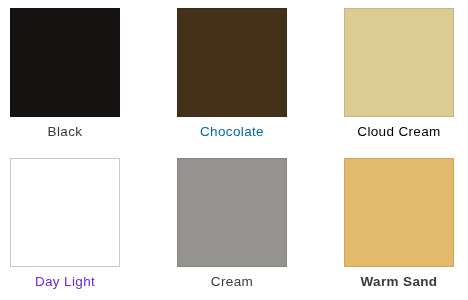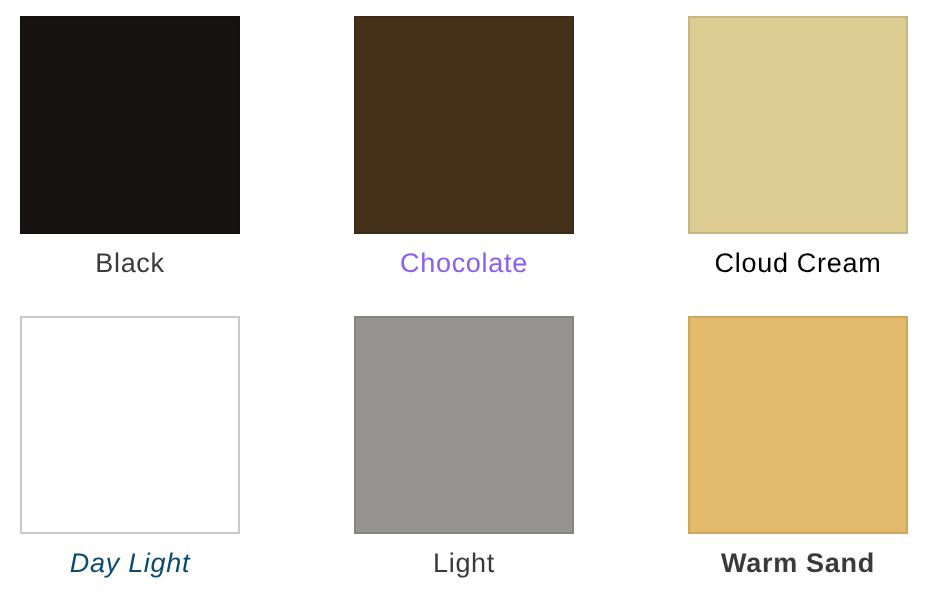--- a/index.html
+++ b/index.html
@@ -63,31 +63,31 @@
 </head>
 <body style="background-color: rgb(255, 255, 255);">
 
 <div id="swatch-grid">
     <div class="swatch-cell">
       <div class="swatch-chip" title="Black" style="background-color: rgb(22, 18, 18);"></div>
       <div class="swatch-label" style="color: rgb(59, 58, 57);">Black</div>
     </div>
     <div class="swatch-cell">
       <div class="swatch-chip" title="Chocolate" style="background-color: rgb(69, 48, 25);"></div>
-      <div class="swatch-label" style="color: #8b5cf6;">Chocolate</div>
+      <div class="swatch-label" style="color: #0369a1;">Chocolate</div>
     </div>
     <div class="swatch-cell">
       <div class="swatch-chip" title="Cloud Cream" style="background-color: rgb(220, 204, 146);"></div>
       <div class="swatch-label" style="color: #000000;">Cloud Cream</div>
     </div>
     <div class="swatch-cell">
       <div class="swatch-chip outlined" title="Day Light" style="background-color: rgb(255, 255, 255);"></div>
-      <div class="swatch-label" style="color: #0c4a6e; font-style: italic;">Day Light</div>
+      <div class="swatch-label" style="color: #6d28d9;">Day Light</div>
     </div>
     <div class="swatch-cell">
       <div class="swatch-chip" title="Silver" style="background-color: rgb(148, 147, 143);"></div>
-      <div class="swatch-label" style="color: rgb(59, 58, 57);">Light</div>
+      <div class="swatch-label" style="color: rgb(59, 58, 57);">Cream</div>
     </div>
     <div class="swatch-cell">
       <div class="swatch-chip" title="Warm Sand" style="background-color: rgb(227, 186, 107);"></div>
       <div class="swatch-label" style="color: rgb(59, 58, 57); font-weight: bold;">Warm Sand</div>
     </div>
   </div>
 
 </body></html>

